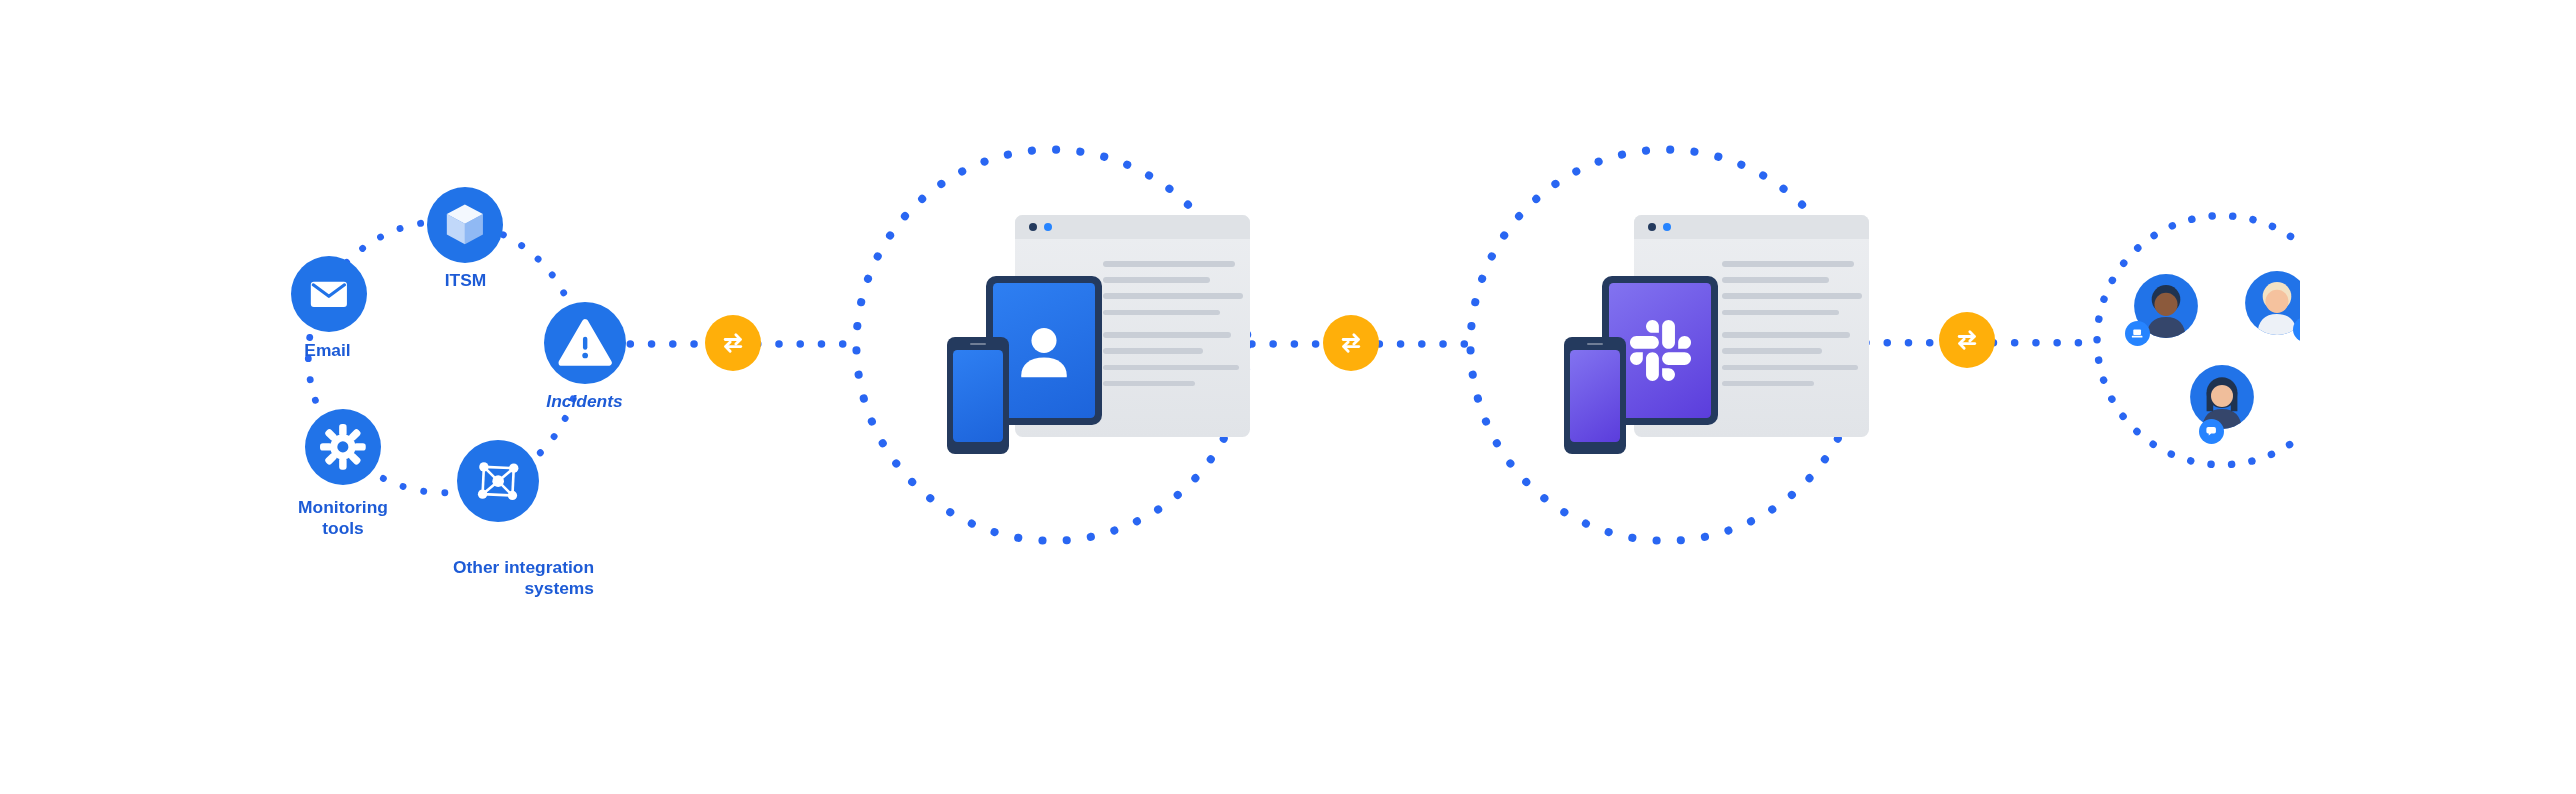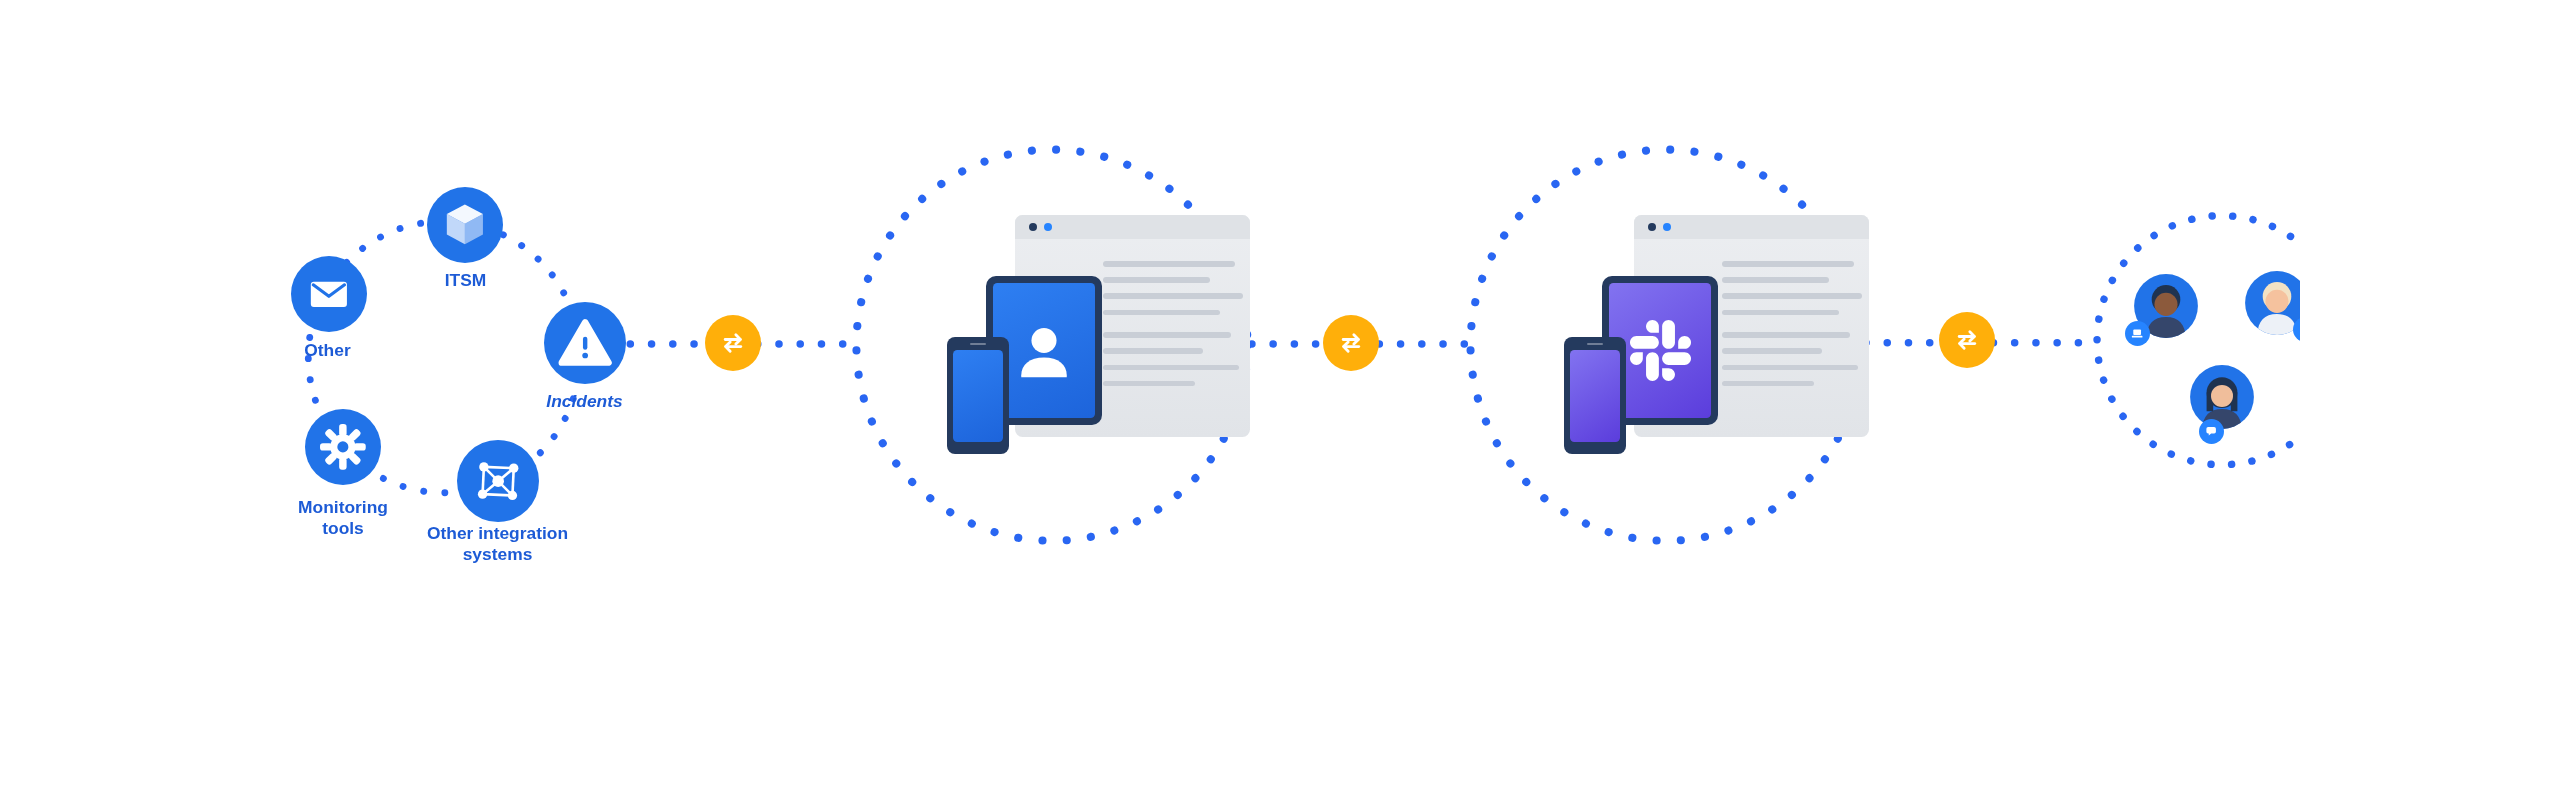--- a/index.html
+++ b/index.html
@@ -74,21 +74,21 @@
     </svg>
   </div>
   <div class="node-label" style="left:403px; top:270px; width:125px;">ITSM</div>
 
   <div class="node" style="left:291px; top:256px;">
     <svg viewBox="0 0 48 48">
       <rect x="9" y="14" width="30" height="21" rx="2.5" fill="#FFFFFF"></rect>
       <polyline points="11,16.5 24,26 37,16.5" fill="none" class="stroke-brand" stroke-width="2.6" stroke-linecap="round" stroke-linejoin="round"></polyline>
     </svg>
   </div>
-  <div class="node-label" style="left:265px; top:340px; width:125px;">Other</div>
+  <div class="node-label" style="left:265px; top:340px; width:125px;">Email</div>
 
   <div class="node lg" style="left:544px; top:302px;">
     <svg viewBox="0 0 48 48">
       <path d="M24,8 L42,39 H6 Z" fill="#FFFFFF" stroke="#FFFFFF" stroke-width="5" stroke-linejoin="round"></path>
       <rect x="22.3" y="19" width="3.4" height="10" rx="1.7" class="fill-brand"></rect>
       <circle cx="24" cy="33.5" r="2.2" class="fill-brand"></circle>
     </svg>
   </div>
   <div class="node-label" style="left:510px; top:391px; width:149px;font-style:italic;">Incidents</div>
 
@@ -122,21 +122,21 @@
         <line x1="36" y1="14" x2="35" y2="35"></line>
           <line x1="12" y1="34" x2="35" y2="35"></line>
       </g>
       <circle cx="24" cy="24" r="4.5" fill="#FFFFFF"></circle>
       <circle cx="13" cy="13" r="3.6" fill="#FFFFFF"></circle>
       <circle cx="36" cy="14" r="3.6" fill="#FFFFFF"></circle>
       <circle cx="12" cy="34" r="3.6" fill="#FFFFFF"></circle>
       <circle cx="35" cy="35" r="3.6" fill="#FFFFFF"></circle>
     </svg>
   </div>
-  <div class="node-label" style="left:401px; top:523px; width:193px;">Other integration systems</div>
+  <div class="node-label" style="left:401px; top:557px; width:193px;text-align:right;">Other integration systems</div>
 
   <div class="sync" style="left:705px; top:315px;">
     <svg viewBox="0 0 48 48" fill="none" stroke="#FFFFFF" stroke-width="4" stroke-linecap="round" stroke-linejoin="round">
       <path d="M13,19 H34"></path>
         <path d="M28,12.5 L34.5,19 L28,25.5"></path>
       <path d="M35,29 H14"></path>
         <path d="M20,22.5 L13.5,29 L20,35.5"></path>
     </svg>
   </div>
   <div class="sync" style="left:1323px; top:315px;">

